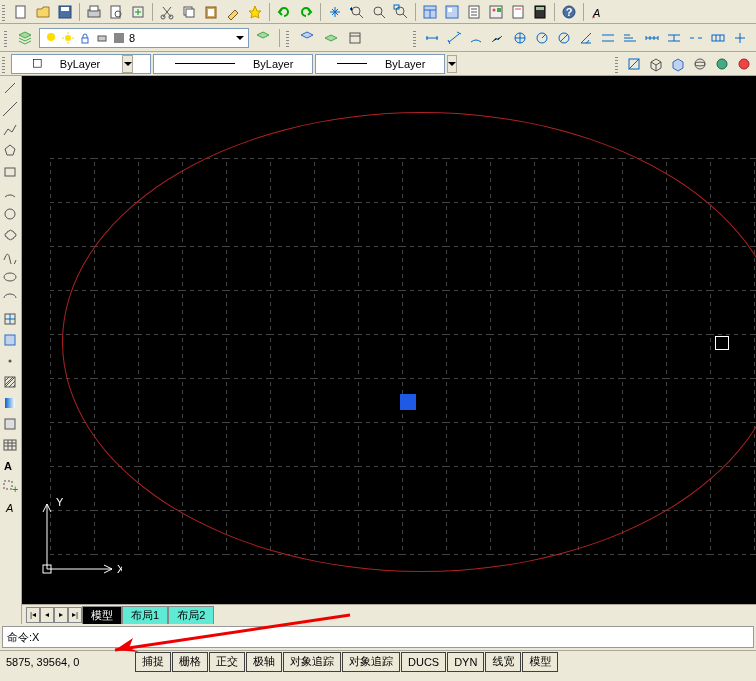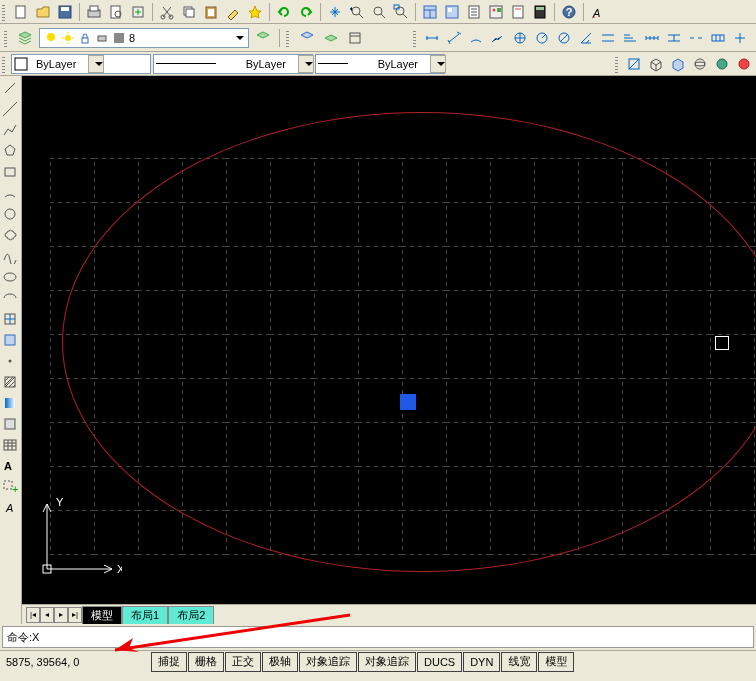--- a/index.html
+++ b/index.html
@@ -7,21 +7,21 @@
 .toolbar-row { display:flex; align-items:center; height:24px; background:#ece9d8; border-bottom:1px solid #aca899; padding:0 2px; gap:2px; }
 .ico { width:20px; height:20px; display:flex; align-items:center; justify-content:center; cursor:pointer; border:1px solid transparent; }
 .ico svg { width:16px; height:16px; }
 .sep { width:1px; height:18px; background:#aca899; margin:0 2px; }
 .handle { width:3px; height:18px; background:repeating-linear-gradient(0deg,#888,#888 1px,transparent 1px,transparent 3px); margin-right:4px; }
 .row2 { display:flex; align-items:center; height:28px; background:#ece9d8; border-bottom:1px solid #aca899; padding:0 4px; gap:4px; }
 .layer-sel { display:flex; align-items:center; height:20px; background:#fff; border:1px solid #7f9db9; padding:0 4px; gap:3px; width:210px; }
 .tiny-ico { width:14px; height:14px; display:flex; align-items:center; justify-content:center; }
 .dd { width:0;height:0;border-left:4px solid transparent;border-right:4px solid transparent;border-top:4px solid #000;margin-left:auto; }
 .row3 { display:flex; align-items:center; height:24px; background:#ece9d8; border-bottom:1px solid #aca899; padding:0 2px; gap:2px; }
-.combo { height:20px; background:#fff; border:1px solid #7f9db9; display:flex; align-items:center; padding:0 2px; gap:8px; }
+.combo { height:20px; background:#fff; border:1px solid #7f9db9; display:flex; align-items:center; padding:0 21px; gap:18px; }
 .combo .dd-btn { width:16px; height:18px; background:#ece9d8; border:1px solid #aca899; display:flex; align-items:center; justify-content:center; margin-left:4px; margin-right:-4px; }
 .combo-line { flex:1; display:flex; align-items:center; }
 .combo-line .ln { width:60px; height:1px; background:#000; }
 .main { display:flex; height:548px; }
 .lefttool { width:22px; background:#ece9d8; border-right:1px solid #aca899; display:flex; flex-direction:column; gap:1px; padding-top:2px; }
 .lefttool .ico { width:20px; height:20px; }
 .viewport { flex:1; background:#000; position:relative; overflow:hidden; }
 .ellipse { position:absolute; border:1px solid #b22222; border-radius:50%; }
 .blue-grip { position:absolute; width:16px; height:16px; background:#1e5ae6; }
 .pickbox { position:absolute; width:14px; height:14px; border:1px solid #fff; }
@@ -587,21 +587,21 @@
   <span>命令: </span>
     <span>X</span>
 </div>
 
 <svg class="arrow-annot" style="left:100px;top:610px" width="260" height="50">
   <path d="M250 5 L15 40" stroke="#e00" stroke-width="3"></path>
   <path d="M15 40 l18 -12 l-4 10 l10 4 z" fill="#e00"></path>
 </svg>
 
 <div class="statusbar">
-  <div class="status-cell" style="width:150px;border:none">
+  <div class="status-cell" style="width:134px;border:none">
       <span>5875, 39564, 0</span>
     </div>
   <div class="status-cell">
       <span>捕捉</span>
     </div>
   <div class="status-cell">
       <span>栅格</span>
     </div>
   <div class="status-cell">
       <span>正交</span>

